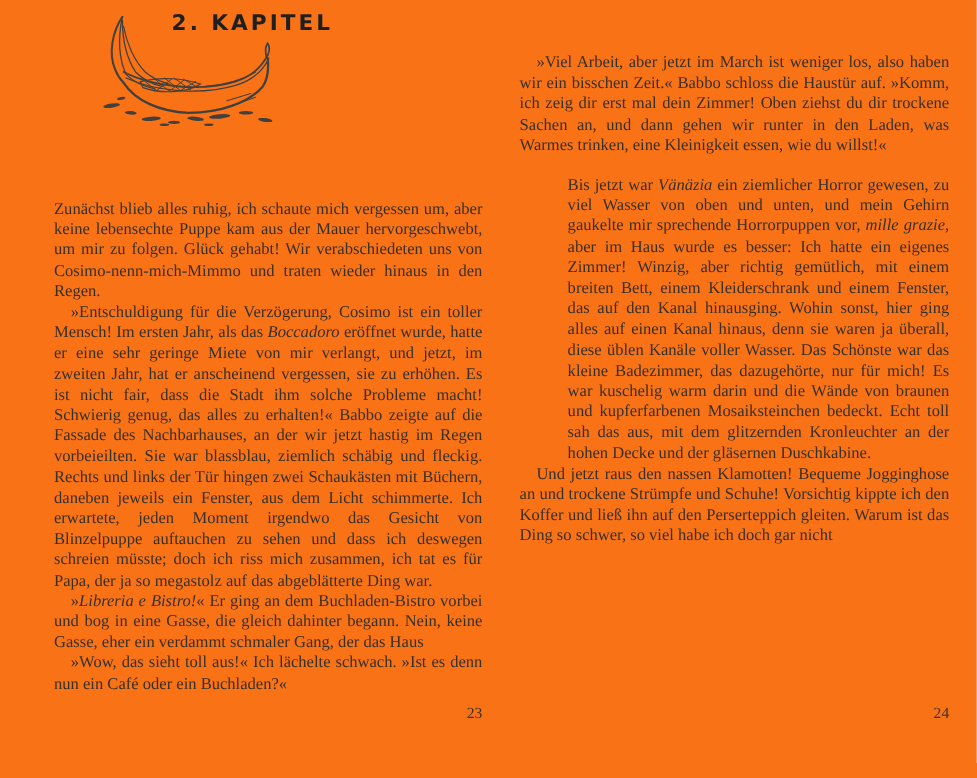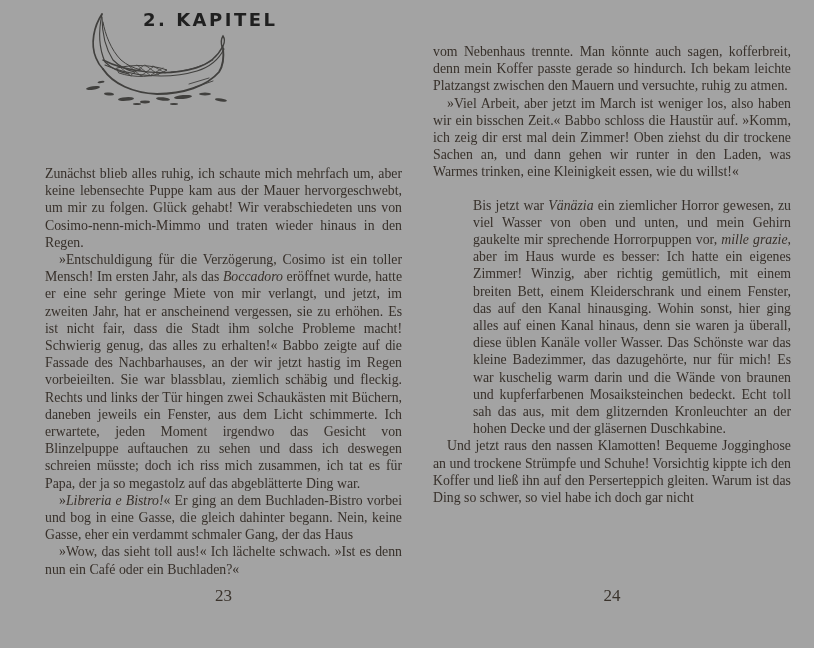--- a/index.html
+++ b/index.html
@@ -1,20 +1,20 @@
 <!DOCTYPE html>
 <html lang="de"><head>
 <meta charset="utf-8">
 <style>
   html, body { margin: 0; padding: 0; background: #e9e9e9; }
   .spread {
     position: relative;
     width: 814px;
     height: 648px;
-    background: #a3a3a3;
+    background: #f97316;
     overflow: hidden;
     font-family: "Liberation Serif", serif;
     color: #37302a;
   }
   .page { position: absolute; top: 0; height: 648px; }
   .page.left  { left: 45px;  width: 357px; }
   .page.right { left: 433px; width: 358px; }
 
   .chapter-header { position: absolute; top: 0; left: 0; right: 0; height: 160px; }
   .illustration { position: absolute; left: 26px; top: 10px; width: 164px; height: 96px; }
@@ -46,22 +46,22 @@
 
   .body-text p { margin: 0; }
   .body-text p.indent { text-indent: 14px; }
   .body-text p.section-break { margin-top: 16px; margin-left: 40px; }
   .body-text em { font-style: italic; }
 
   .page-number {
     position: absolute;
     top: 586px;
     left: 0; right: 0;
-    text-align: center;
-    font-size: 17px;
+    text-align: right;
+    font-size: 13px;
     color: #3a332c;
   }
 </style>
 </head>
 <body>
 
 <div class="spread">
 
   <section class="page left" lang="de">
     <header class="chapter-header">
@@ -101,32 +101,31 @@
             <ellipse cx="66" cy="94" rx="4" ry="1.1"></ellipse>
             <ellipse cx="103" cy="94" rx="4" ry="1.1"></ellipse>
             <ellipse cx="30" cy="72" rx="3.5" ry="1.1" transform="rotate(-10 30 72)"></ellipse>
           </g>
         </svg>
       </div>
       <h1 class="chapter-title">2. KAPITEL</h1>
     </header>
 
     <div class="body-text">
-        <p class=""><span>Zunächst blieb alles ruhig, ich schaute mich mehrfach um, aber keine lebensechte Puppe kam aus der Mauer hervorgeschwebt, um mir zu folgen. Glück gehabt! Wir verabschiedeten uns von Cosimo-nenn-mich-Mimmo und traten wieder hinaus in den Regen.</span></p>
+        <p class=""><span>Zunächst blieb alles ruhig, ich schaute mich vergessen um, aber keine lebensechte Puppe kam aus der Mauer hervorgeschwebt, um mir zu folgen. Glück gehabt! Wir verabschiedeten uns von Cosimo-nenn-mich-Mimmo und traten wieder hinaus in den Regen.</span></p>
         <p class="indent"><span>»Entschuldigung für die Verzögerung, Cosimo ist ein toller Mensch! Im ersten Jahr, als das </span><em>Boccadoro</em><span> eröffnet wurde, hatte er eine sehr geringe Miete von mir verlangt, und jetzt, im zweiten Jahr, hat er anscheinend vergessen, sie zu erhöhen. Es ist nicht fair, dass die Stadt ihm solche Probleme macht! Schwierig genug, das alles zu erhalten!« Babbo zeigte auf die Fassade des Nachbarhauses, an der wir jetzt hastig im Regen vorbeieilten. Sie war blassblau, ziemlich schäbig und fleckig. Rechts und links der Tür hingen zwei Schaukästen mit Büchern, daneben jeweils ein Fenster, aus dem Licht schimmerte. Ich erwartete, jeden Moment irgendwo das Gesicht von Blinzelpuppe auftauchen zu sehen und dass ich deswegen schreien müsste; doch ich riss mich zusammen, ich tat es für Papa, der ja so megastolz auf das abgeblätterte Ding war.</span></p>
         <p class="indent"><span>»</span><em>Libreria e Bistro!</em><span>« Er ging an dem Buchladen-Bistro vorbei und bog in eine Gasse, die gleich dahinter begann. Nein, keine Gasse, eher ein verdammt schmaler Gang, der das Haus</span></p>
         <p class="indent"><span>»Wow, das sieht toll aus!« Ich lächelte schwach. »Ist es denn nun ein Café oder ein Buchladen?«</span></p>
       </div>
 
     <div class="page-number">23</div>
   </section>
 
   <section class="page right" lang="de">
     <div class="body-text">
-        <p class=""><span>vom Nebenhaus trennte. Man könnte auch sagen, kofferbreit, denn mein Koffer passte gerade so hindurch. Ich bekam leichte Platzangst zwischen den Mauern und versuchte, ruhig zu atmen.</span></p>
         <p class="indent"><span>»Viel Arbeit, aber jetzt im March ist weniger los, also haben wir ein bisschen Zeit.« Babbo schloss die Haustür auf. »Komm, ich zeig dir erst mal dein Zimmer! Oben ziehst du dir trockene Sachen an, und dann gehen wir runter in den Laden, was Warmes trinken, eine Kleinigkeit essen, wie du willst!«</span></p>
         <p class=" section-break"><span>Bis jetzt war </span><em>Vänäzia</em><span> ein ziemlicher Horror gewesen, zu viel Wasser von oben und unten, und mein Gehirn gaukelte mir sprechende Horrorpuppen vor, </span><em>mille grazie</em><span>, aber im Haus wurde es besser: Ich hatte ein eigenes Zimmer! Winzig, aber richtig gemütlich, mit einem breiten Bett, einem Kleiderschrank und einem Fenster, das auf den Kanal hinausging. Wohin sonst, hier ging alles auf einen Kanal hinaus, denn sie waren ja überall, diese üblen Kanäle voller Wasser. Das Schönste war das kleine Badezimmer, das dazugehörte, nur für mich! Es war kuschelig warm darin und die Wände von braunen und kupferfarbenen Mosaiksteinchen bedeckt. Echt toll sah das aus, mit dem glitzernden Kronleuchter an der hohen Decke und der gläsernen Duschkabine.</span></p>
         <p class="indent"><span>Und jetzt raus den nassen Klamotten! Bequeme Jogginghose an und trockene Strümpfe und Schuhe! Vorsichtig kippte ich den Koffer und ließ ihn auf den Perserteppich gleiten. Warum ist das Ding so schwer, so viel habe ich doch gar nicht</span></p>
       </div>
 
     <div class="page-number">24</div>
   </section>
 
 </div>
 

